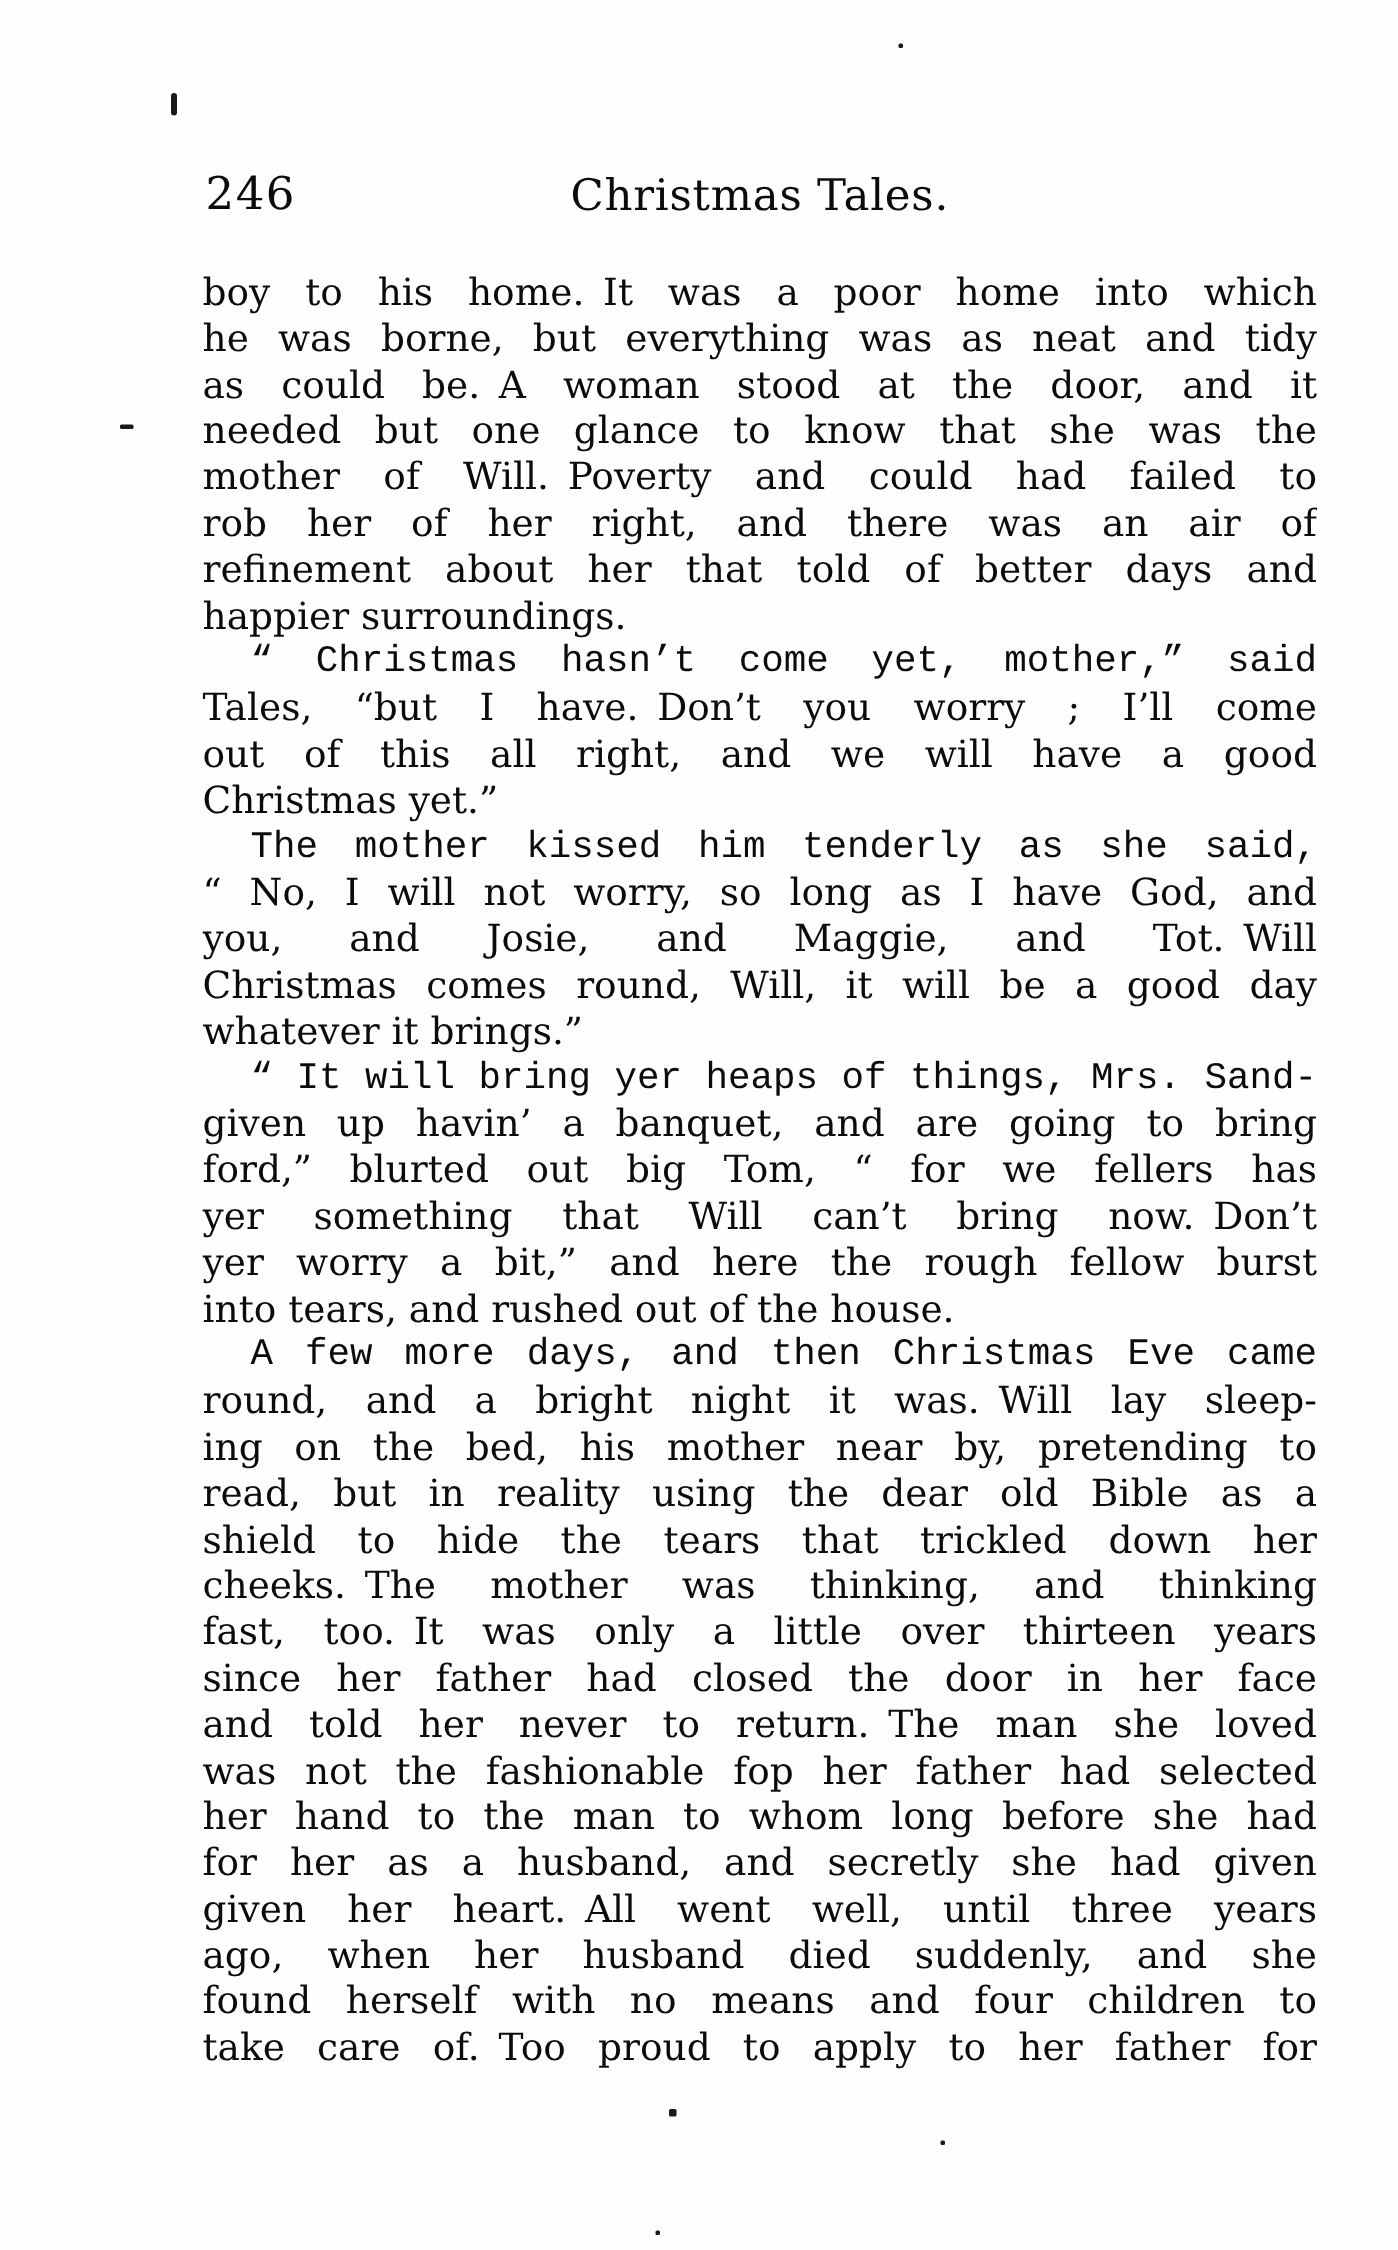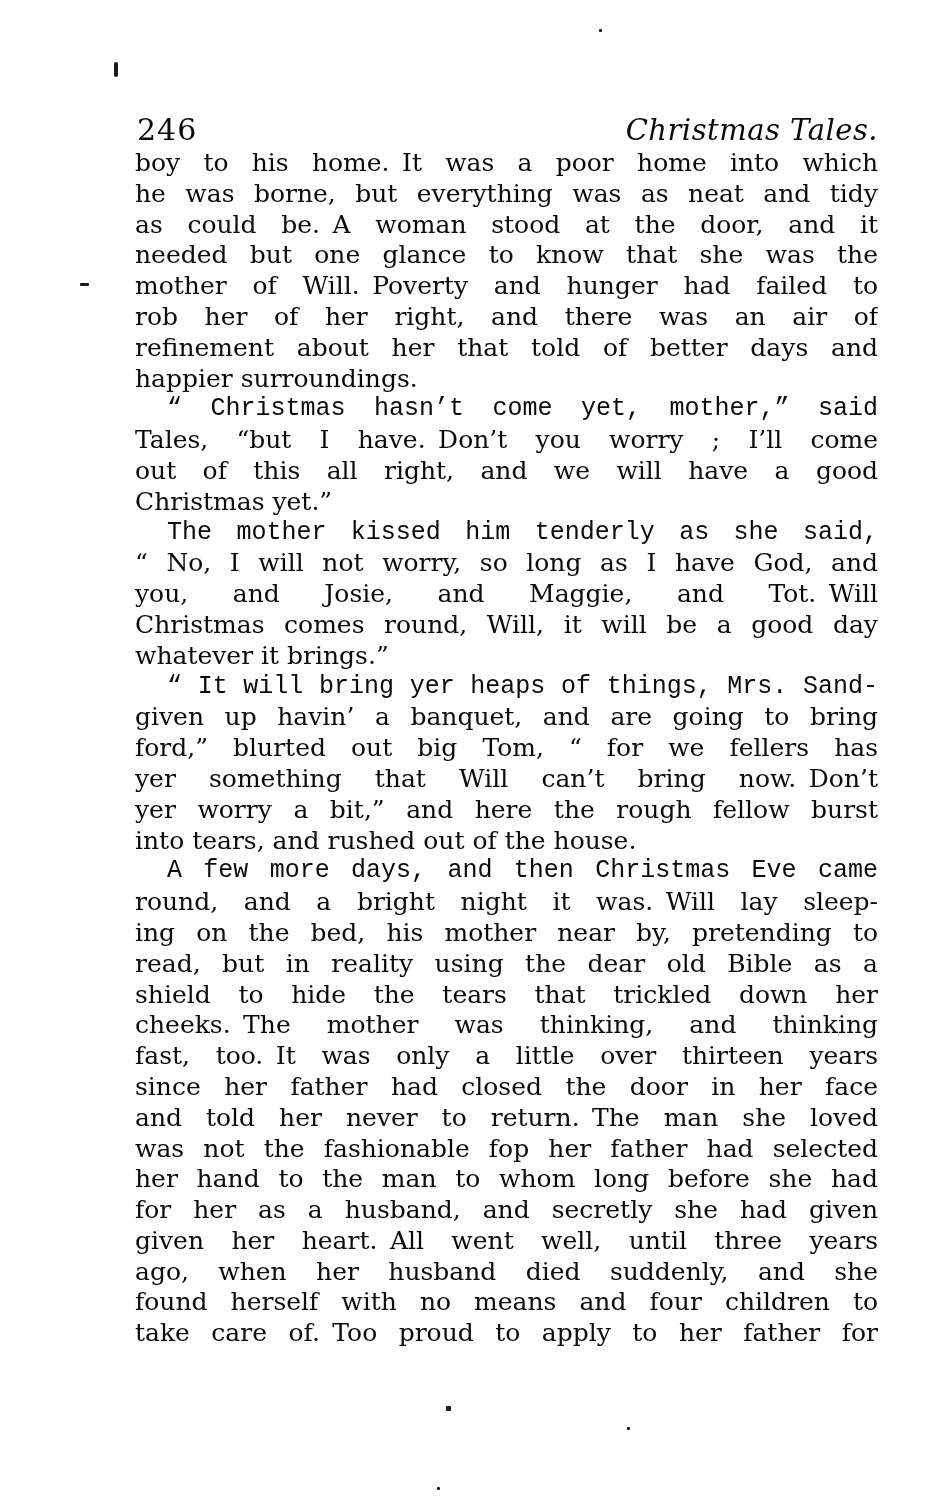--- a/index.html
+++ b/index.html
@@ -30,26 +30,26 @@
   .page-number {
     position: absolute;
     left: 2px;
     top: 0;
     font-size: 30px;
     letter-spacing: 1px;
     text-align: right;
   }
   .running-title {
     display: block;
-    text-align: right;
+    text-align: center;
     font-size: 29px;
-    font-style: italic;
     letter-spacing: 0.5px;
   }
   .text-block {
+    margin-top: 32px;
     font-size: 25px;
   }
   .line {
     height: 30.8px;
     line-height: 30.8px;
     overflow: hidden;
     text-align: justify;
     text-align-last: justify;
     white-space: normal;
   }
@@ -89,21 +89,21 @@
     <div class="header">
       <span class="page-number">246</span>
       <span class="running-title">Christmas Tales.</span>
     </div>
     <div class="text-block">
         <div class="para">
           <div class="line">boy to his home. It was a poor home into which</div>
           <div class="line">he was borne, but everything was as neat and tidy</div>
           <div class="line">as could be. A woman stood at the door, and it</div>
           <div class="line">needed but one glance to know that she was the</div>
-          <div class="line">mother of Will. Poverty and hunger had failed to</div>
+          <div class="line">mother of Will. Poverty and could had failed to</div>
           <div class="line">rob her of her right, and there was an air of</div>
           <div class="line">refinement about her that told of better days and</div>
           <div class="line last">happier surroundings.</div>
         </div>
         <div class="para indent">
           <div class="line">“ Christmas hasn’t come yet, mother,” said</div>
           <div class="line">Tales, “but I have. Don’t you worry ; I’ll come</div>
           <div class="line">out of this all right, and we will have a good</div>
           <div class="line last">Christmas yet.”</div>
         </div>

